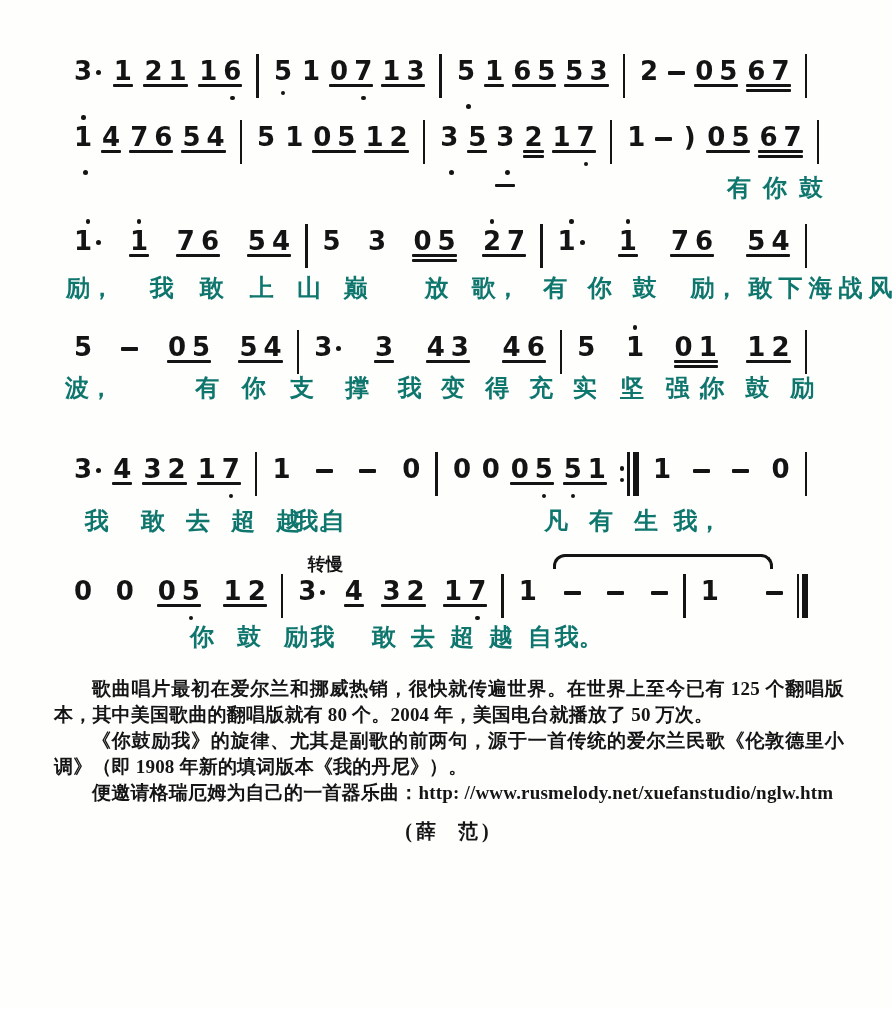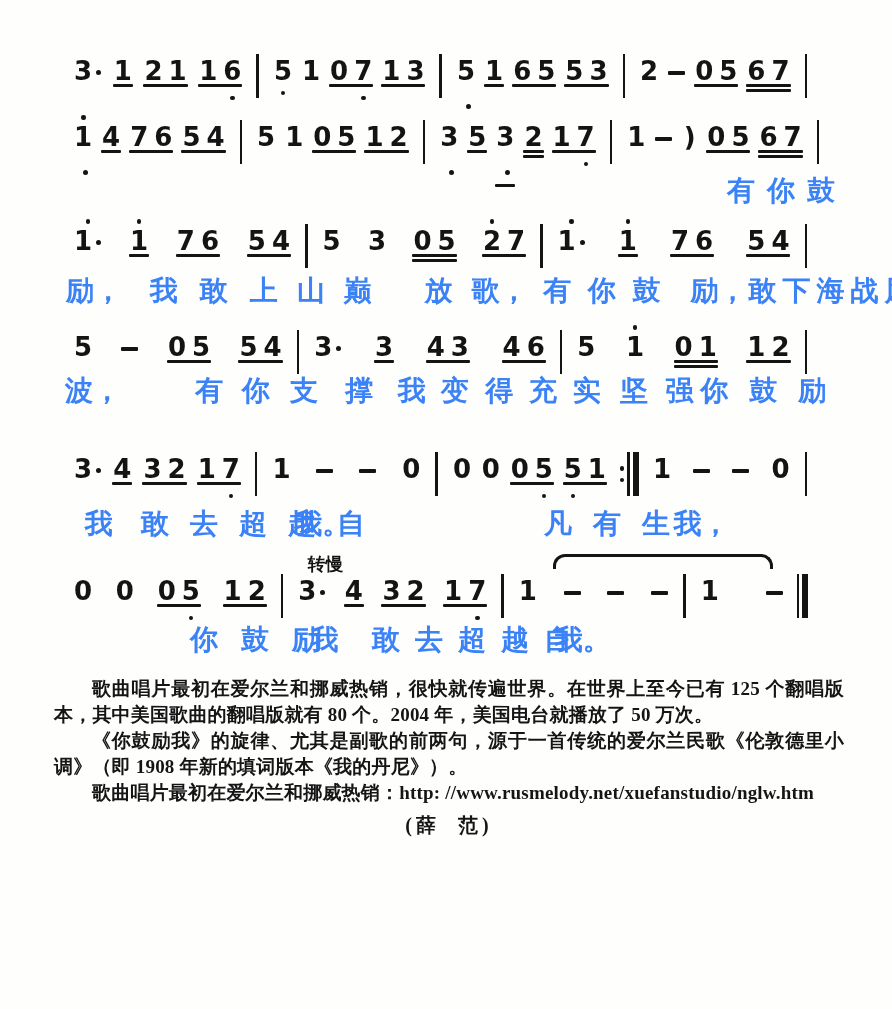--- a/index.html
+++ b/index.html
@@ -21,35 +21,35 @@
   .l1{bottom:1px}
   .l2{bottom:-4px}
   .octdot{position:absolute;width:4.5px;height:4.5px;border-radius:50%;background:#141414;left:50%;margin-left:-2px;}
   .octdot.hi{top:-5px}
   .bar{width:2.5px;height:44px;background:#141414;margin:0 1px;flex:0 0 auto;}
   .repbar,.finbar{display:flex;align-items:stretch;height:44px;flex:0 0 auto;}
   .repdots{display:flex;flex-direction:column;justify-content:center;gap:7px;margin-right:3px;}
   .rd{width:4.5px;height:4.5px;background:#141414;border-radius:50%;}
   .thin{width:2.5px;background:#141414;margin-right:3px;}
   .thick{width:6px;background:#141414;}
-  .lyr{position:absolute;font-family:"Liberation Serif",serif;font-size:28px;font-weight:600;
-       color:#3b82f6;white-space:nowrap;}
+  .lyr{position:absolute;font-family:"Liberation Serif",serif;font-size:24px;font-weight:600;
+       color:#0f766e;white-space:nowrap;}
   .ann{position:absolute;font-family:"DejaVu Sans",sans-serif;font-weight:700;font-size:17.5px;
        color:#141414;white-space:nowrap;letter-spacing:0.5px;}
   .slur{position:absolute;height:12px;border-left:3px solid #141414;border-right:3px solid #141414;
         border-top:3px solid #141414;border-radius:12px 12px 0 0;}
 
   
   .article{position:absolute;top:676px;left:54px;width:790px;font-family:"Liberation Serif",serif;
            font-size:19px;line-height:26px;color:#151515;font-weight:600;text-align:justify;
            letter-spacing:0.2px;}
   .article p{margin:0;text-indent:2em;}
   .article .linkline{text-align:left;}
   .url{font-weight:600;text-align:center;}
-  .byline{text-align:center;font-weight:700;font-size:20px;margin-top:6px;letter-spacing:4px;white-space:pre;}
+  .byline{text-align:center;font-weight:700;font-size:20px;margin-top:12px;letter-spacing:4px;white-space:pre;}
 </style>
 </head>
 <body>
 
 <div class="page">
   <div id="score">
       <div class="sys" style="top: 46px;">
         <div class="music-row">
           <div class="measure" style="flex-grow: 1.19;">
             <div class="grp">
@@ -535,16 +535,16 @@
         <div class="lyr" style="left: 21.3%; top: 55px; letter-spacing: 23px;">你鼓励</div>
         <div class="lyr" style="left: 34.8%; top: 55px;">我</div>
         <div class="lyr" style="left: 41.7%; top: 55px; letter-spacing: 15px;">敢去超越自</div>
         <div class="lyr" style="left: 62.2%; top: 55px;">我。</div>
       </div>
     </div>
 
   <div class="article">
     <p>歌曲唱片最初在爱尔兰和挪威热销，很快就传遍世界。在世界上至今已有 125 个翻唱版本，其中美国歌曲的翻唱版就有 80 个。2004 年，美国电台就播放了 50 万次。</p>
     <p>《你鼓励我》的旋律、尤其是副歌的前两句，源于一首传统的爱尔兰民歌《伦敦德里小调》（即 1908 年新的填词版本《我的丹尼》）。</p>
-    <p class="linkline"><span>歌曲唱片最初在爱尔兰和挪威热销：</span><span class="url">http: //www.rusmelody.net/xuefanstudio/nglw.htm</span></p>
+    <p class="linkline"><span>便邀请格瑞厄姆为自己的一首器乐曲：</span><span class="url">http: //www.rusmelody.net/xuefanstudio/nglw.htm</span></p>
     <div class="byline">(薛  范)</div>
   </div>
 </div>
 
 </body></html>

